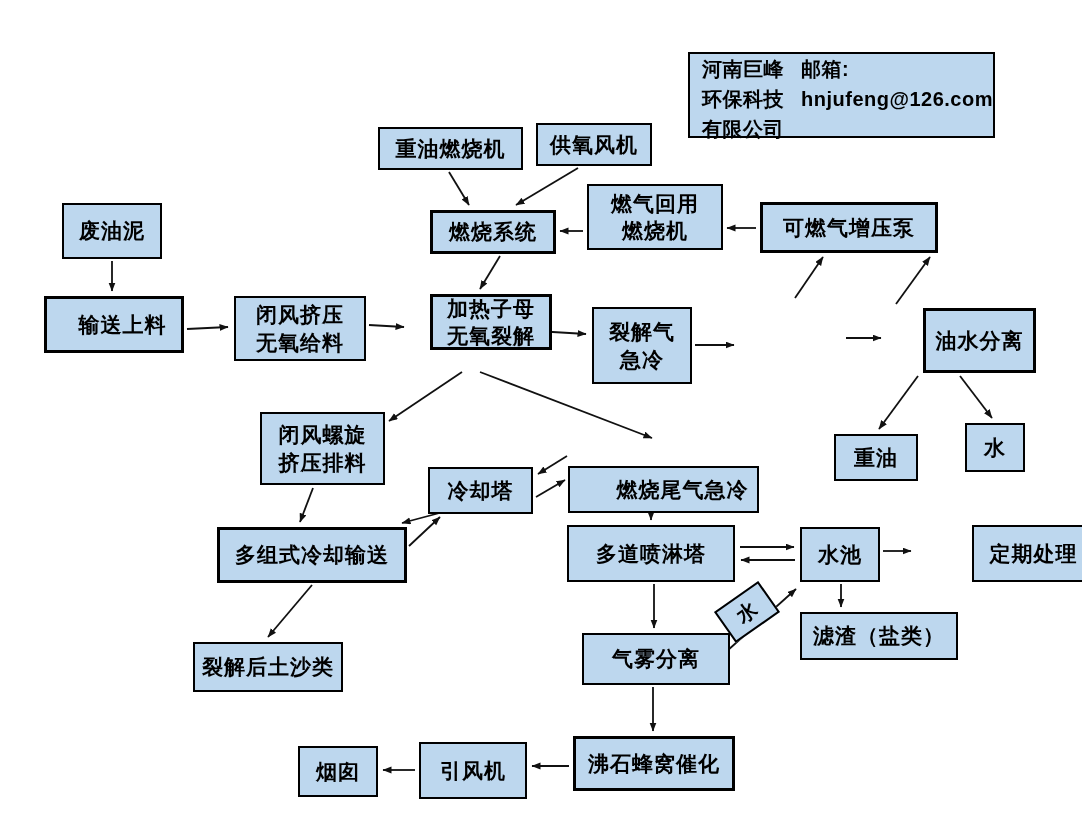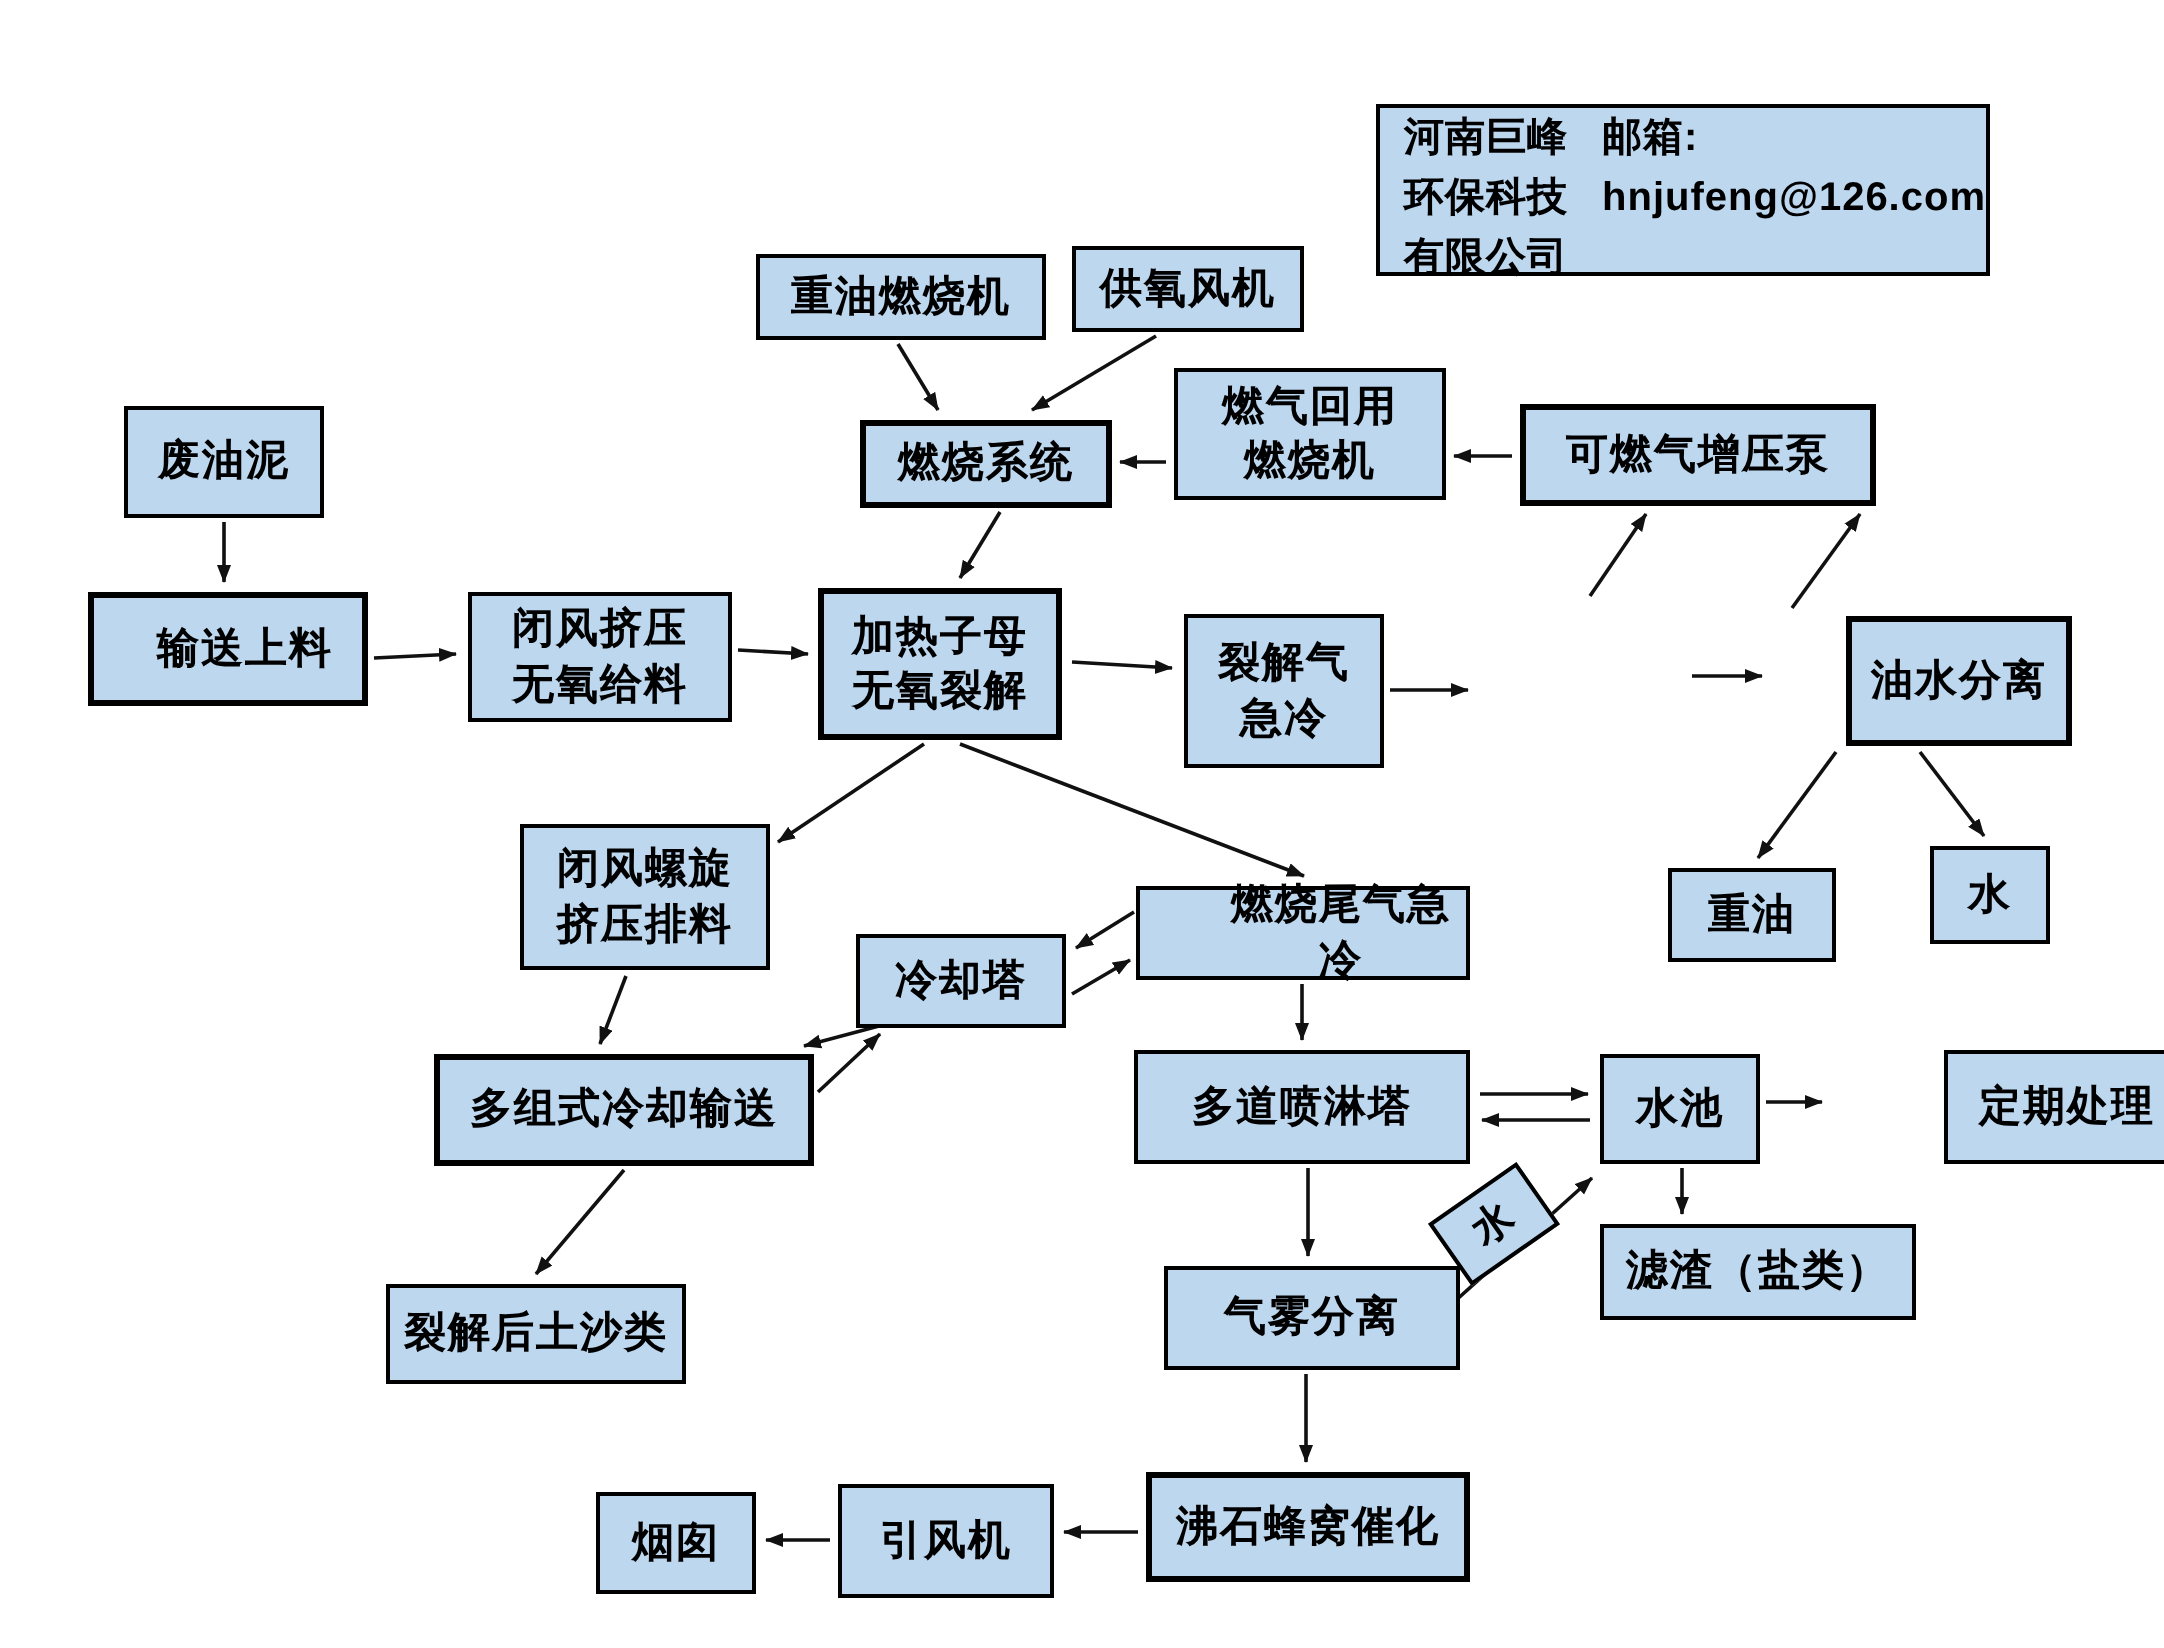--- a/index.html
+++ b/index.html
@@ -97,31 +97,31 @@
   <div class="node" style="left:62px;top:203px;width:100px;height:56px;">废油泥</div>
   <div class="node thick" style="left:44px;top:296px;width:140px;height:57px;padding-left:17px;">输送上料</div>
   <div class="node" style="left:234px;top:296px;width:132px;height:65px;">闭风挤压
 无氧给料</div>
   <div class="node" style="left:378px;top:127px;width:145px;height:43px;">重油燃烧机</div>
   <div class="node" style="left:536px;top:123px;width:116px;height:43px;">供氧风机</div>
   <div class="node thick" style="left:430px;top:210px;width:126px;height:44px;">燃烧系统</div>
   <div class="node" style="left:587px;top:184px;width:136px;height:66px;">燃气回用
 燃烧机</div>
   <div class="node thick" style="left:760px;top:202px;width:178px;height:51px;">可燃气增压泵</div>
-  <div class="node thick" style="left:409px;top:294px;width:122px;height:76px;">加热子母
+  <div class="node thick" style="left:430px;top:294px;width:122px;height:56px;">加热子母
 无氧裂解</div>
   <div class="node" style="left:592px;top:307px;width:100px;height:77px;">裂解气
 急冷</div>
   <div class="node thick" style="left:887px;top:308px;width:113px;height:65px;margin-left:36px;">油水分离</div>
   <div class="node" style="left:834px;top:434px;width:84px;height:47px;">重油</div>
   <div class="node" style="left:965px;top:423px;width:60px;height:49px;">水</div>
   <div class="node" style="left:260px;top:412px;width:125px;height:73px;">闭风螺旋
 挤压排料</div>
   <div class="node" style="left:428px;top:467px;width:105px;height:47px;">冷却塔</div>
-  <div class="node" style="left:568px;top:443px;width:167px;height:47px;padding-left:38px;">燃烧尾气急冷</div>
+  <div class="node" style="left:568px;top:466px;width:191px;height:47px;padding-left:38px;">燃烧尾气急冷</div>
   <div class="node thick" style="left:217px;top:527px;width:190px;height:56px;">多组式冷却输送</div>
   <div class="node" style="left:567px;top:525px;width:168px;height:57px;">多道喷淋塔</div>
   <div class="node" style="left:800px;top:527px;width:80px;height:55px;">水池</div>
   <div class="node" style="left:972px;top:525px;width:123px;height:57px;">定期处理</div>
   <div class="node" style="left:800px;top:612px;width:158px;height:48px;">滤渣（盐类）</div>
   <div class="node tilted" style="left:720px;top:593px;width:54px;height:38px;">水</div>
   <div class="node" style="left:193px;top:642px;width:150px;height:50px;">裂解后土沙类</div>
   <div class="node" style="left:582px;top:633px;width:148px;height:52px;">气雾分离</div>
   <div class="node thick" style="left:573px;top:736px;width:162px;height:55px;">沸石蜂窝催化</div>
   <div class="node" style="left:419px;top:742px;width:108px;height:57px;">引风机</div>

